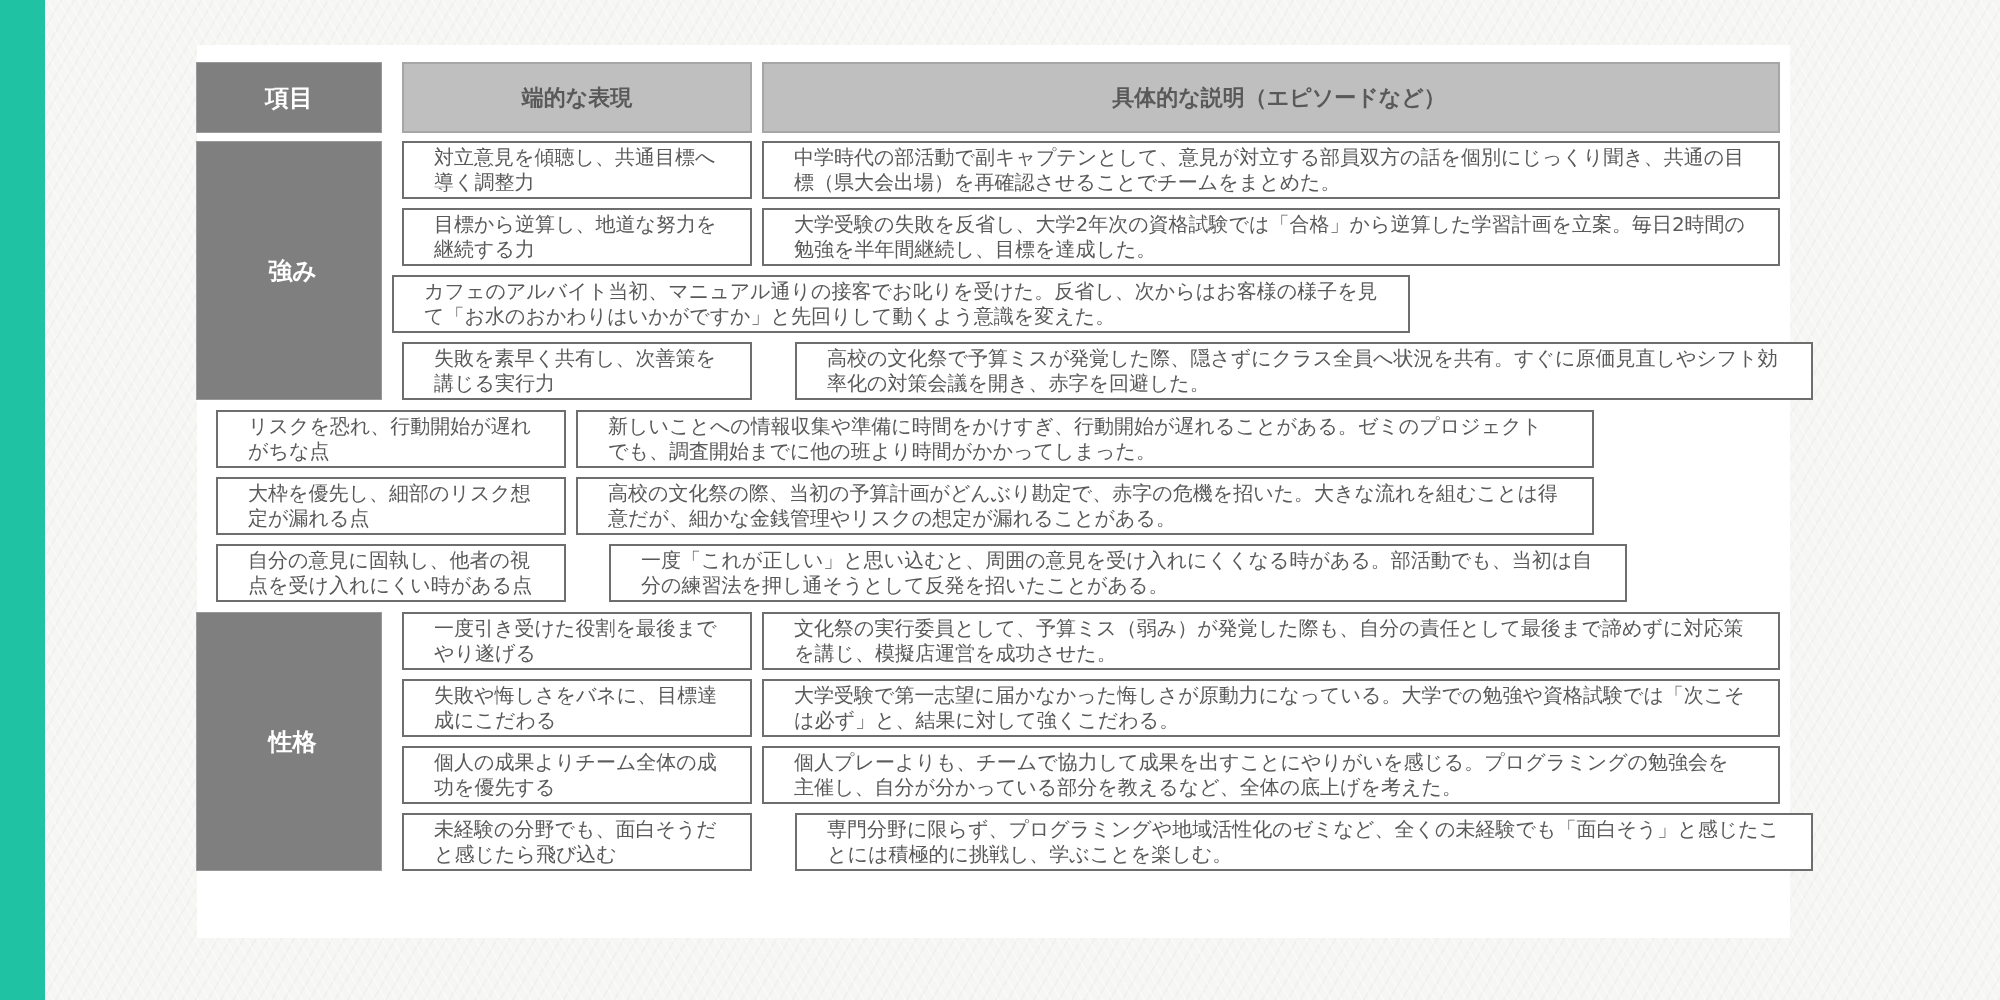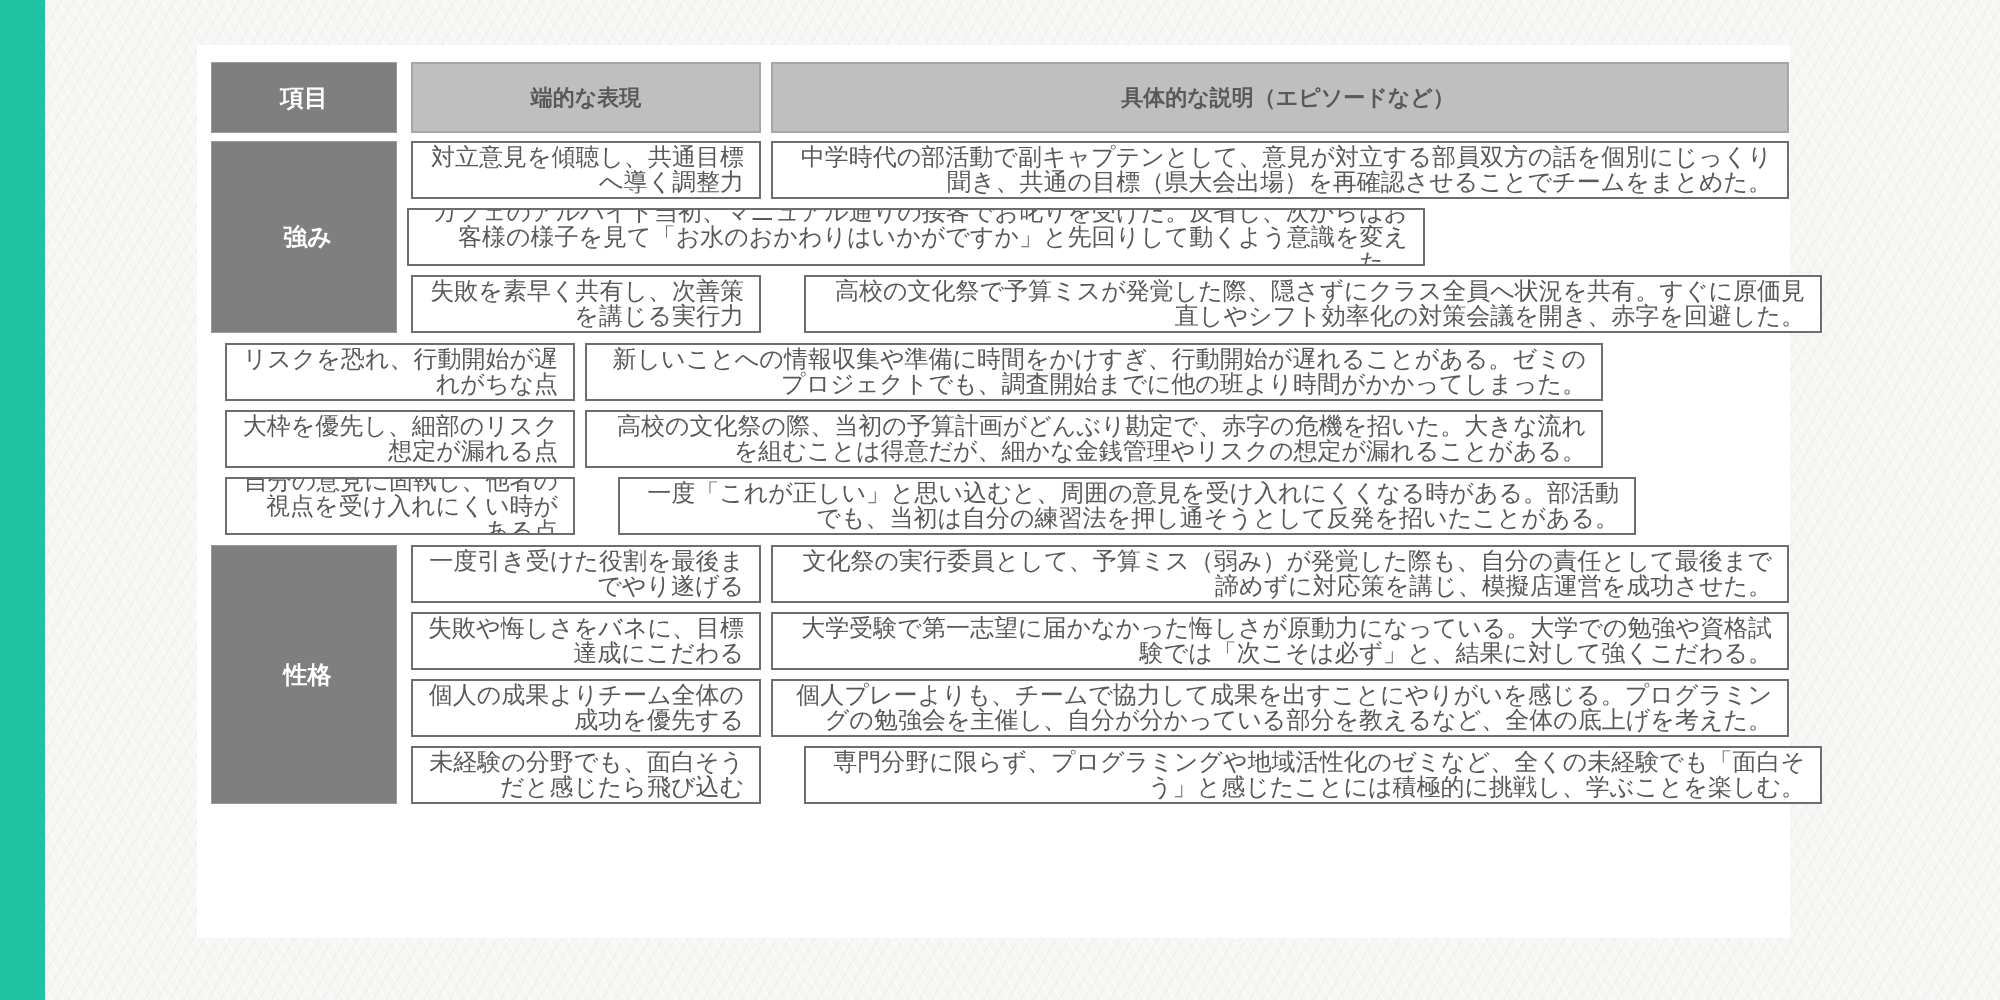--- a/index.html
+++ b/index.html
@@ -25,30 +25,30 @@
       background: #1fc2a3;
     }
     .sheet {
       position: absolute;
       left: 197px; top: 45px;
       width: 1593px; height: 893px;
       background: #ffffff;
     }
     .grid {
       position: absolute;
-      left: 211px; top: 62px;
+      left: 196px; top: 62px;
       width: 1574px;
     }
     .header-row {
       display: flex;
       height: 71px;
       margin-bottom: 8px;
     }
     .col-item { width: 186px; flex: 0 0 186px; }
-    .col-short { width: 350px; flex: 0 0 350px; margin-left: 14px; }
+    .col-short { width: 350px; flex: 0 0 350px; margin-left: 20px; }
     .col-desc { width: 1018px; flex: 0 0 1018px; margin-left: 10px; padding-left: 16px; }
     .hdr-item {
       background: #7f7f7f;
       color: #ffffff;
       font-weight: bold;
       font-size: 24px;
       display: flex; align-items: center; justify-content: center;
       box-sizing: border-box;
       border: 1px solid #9a9a9a;
     }
@@ -82,26 +82,26 @@
     .row {
       display: flex;
       height: 58px;
       margin-bottom: 9px;
     }
     .row:last-child { margin-bottom: 0; gap: 33px; }
     .cell {
       box-sizing: border-box;
       border: 2px solid #6e6e6e;
       background: #ffffff;
-      font-size: 24px;
+      font-size: 20px;
       line-height: 25px;
       color: #595959;
-      text-align: right;
-      display: flex; align-items: center; justify-content: center;
-      padding: 0 15px;
+      text-align: left;
+      display: flex; align-items: center; justify-content: center;
+      padding: 0 30px;
       overflow: hidden;
     }
     .cell span { display: block; }
   </style>
 </head>
 <body>
 
 <div class="accent-bar"></div>
 <div class="sheet"></div>
 
@@ -118,20 +118,28 @@
     <div class="rows">
       <div class="row">
         <div class="col-short cell">
             <span>対立意見を傾聴し、共通目標へ導く調整力</span>
           </div>
         <div class="col-desc cell">
             <span>中学時代の部活動で副キャプテンとして、意見が対立する部員双方の話を個別にじっくり聞き、共通の目標（県大会出場）を再確認させることでチームをまとめた。</span>
           </div>
       </div>
       <div class="row">
+        <div class="col-short cell">
+            <span>目標から逆算し、地道な努力を継続する力</span>
+          </div>
+        <div class="col-desc cell">
+            <span>大学受験の失敗を反省し、大学2年次の資格試験では「合格」から逆算した学習計画を立案。毎日2時間の勉強を半年間継続し、目標を達成した。</span>
+          </div>
+      </div>
+      <div class="row">
         <div class="col-desc cell">
             <span>カフェのアルバイト当初、マニュアル通りの接客でお叱りを受けた。反省し、次からはお客様の様子を見て「お水のおかわりはいかがですか」と先回りして動くよう意識を変えた。</span>
           </div>
       </div>
       <div class="row">
         <div class="col-short cell">
             <span>失敗を素早く共有し、次善策を講じる実行力</span>
           </div>
         <div class="col-desc cell">
             <span>高校の文化祭で予算ミスが発覚した際、隠さずにクラス全員へ状況を共有。すぐに原価見直しやシフト効率化の対策会議を開き、赤字を回避した。</span>

